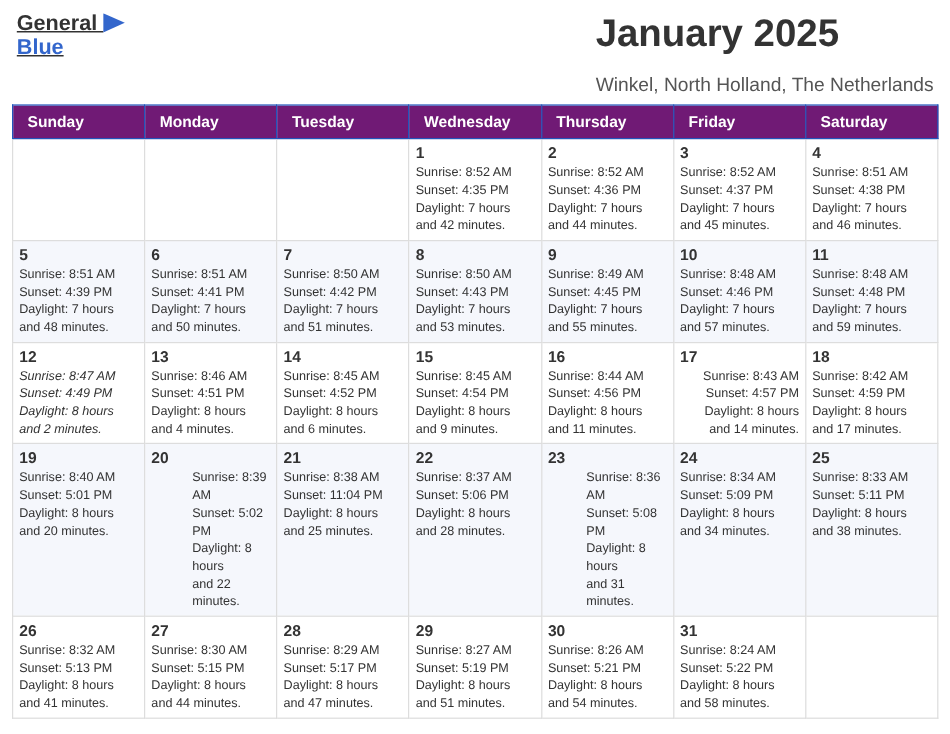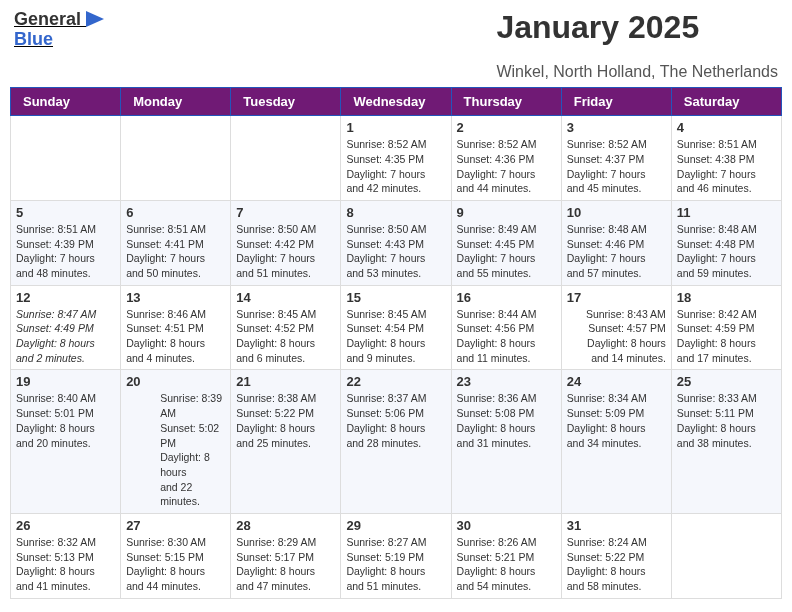--- a/index.html
+++ b/index.html
@@ -269,34 +269,34 @@
         <td>
           <span class="day-number">20</span>
           <div class="day-info" style="white-space: pre-line; margin-left: 34px;">Sunrise: 8:39 AM
 Sunset: 5:02 PM
 Daylight: 8 hours
 and 22 minutes.</div>
         </td>
         <td>
           <span class="day-number">21</span>
           <div class="day-info" style="white-space: pre-line;">Sunrise: 8:38 AM
-Sunset: 5:22 PM
+Sunset: 11:04 PM
 Daylight: 8 hours
 and 25 minutes.</div>
         </td>
         <td>
           <span class="day-number">22</span>
           <div class="day-info" style="white-space: pre-line;">Sunrise: 8:37 AM
 Sunset: 5:06 PM
 Daylight: 8 hours
 and 28 minutes.</div>
         </td>
         <td>
           <span class="day-number">23</span>
-          <div class="day-info" style="white-space: pre-line;">Sunrise: 8:36 AM
+          <div class="day-info" style="white-space: pre-line; margin-left: 32px;">Sunrise: 8:36 AM
 Sunset: 5:08 PM
 Daylight: 8 hours
 and 31 minutes.</div>
         </td>
         <td>
           <span class="day-number">24</span>
           <div class="day-info" style="white-space: pre-line;">Sunrise: 8:34 AM
 Sunset: 5:09 PM
 Daylight: 8 hours
 and 34 minutes.</div>

